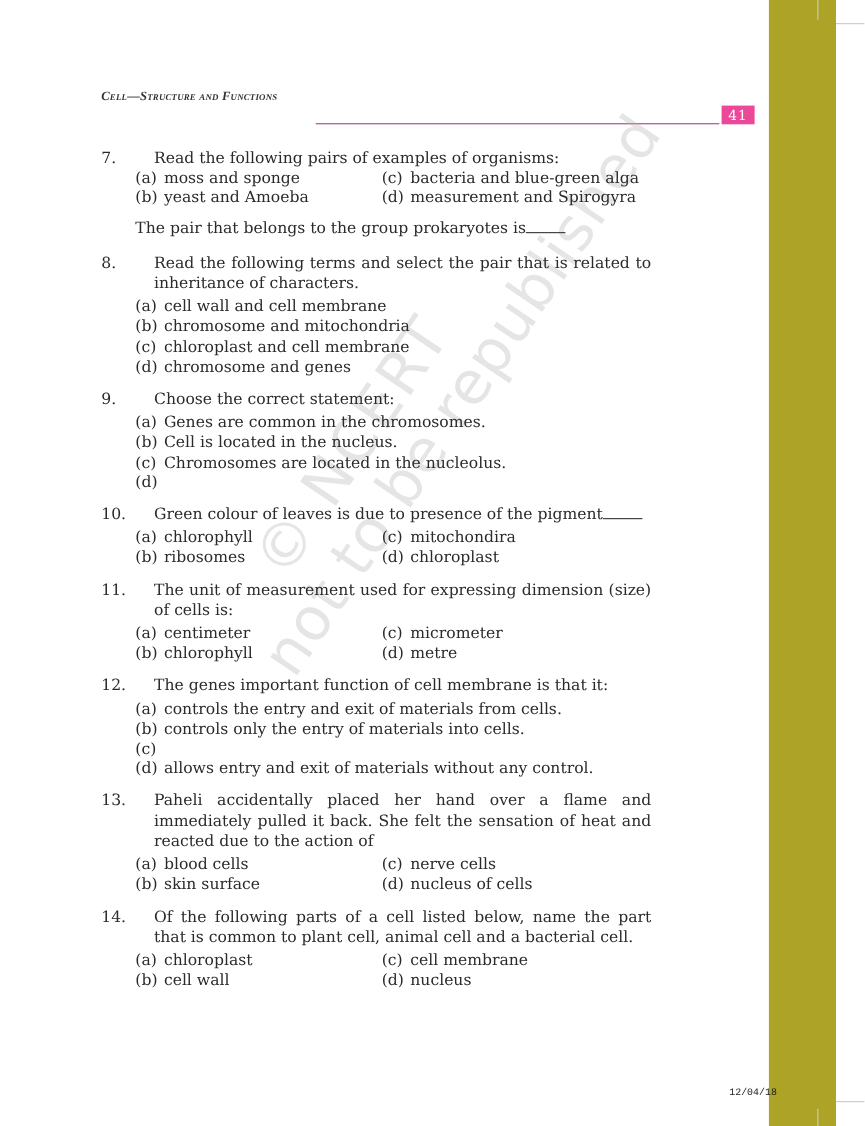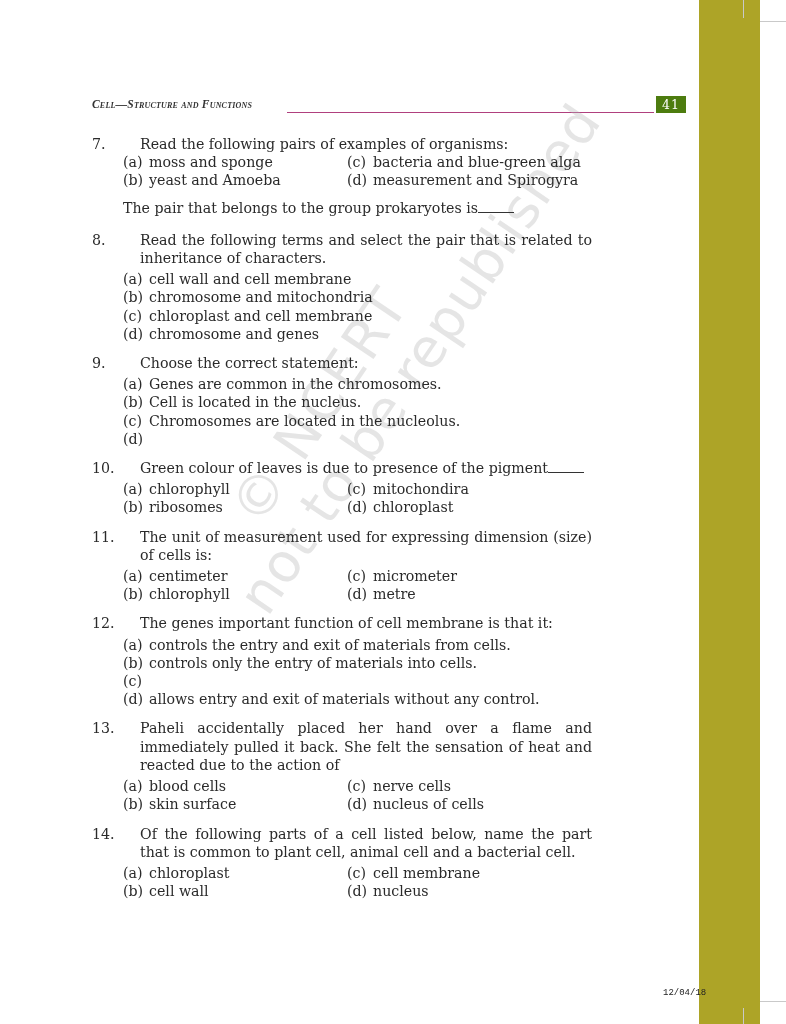--- a/index.html
+++ b/index.html
@@ -10,32 +10,32 @@
   }
   .side-band {
     position: absolute; left: 699px; top: 0; width: 61px; height: 1024px;
     background: #ada427;
   }
   .crop-mark { position: absolute; background: #c9c9c9; }
   .header {
     position: absolute; left: 92px; top: 96px; width: 594px; height: 18px;
   }
   .header-title {
-    position: absolute; left: 0; bottom: 4px;
+    position: absolute; left: 0; bottom: 20px;
     font-family: "Liberation Serif", serif; font-style: italic; font-weight: bold;
     font-size: 11.5px; letter-spacing: 0.2px; color: #333;
     font-variant: small-caps;
   }
   .header-rule {
     position: absolute; left: 195px; right: 32px; bottom: 1px; height: 1px;
     background: #b0407e;
   }
   .page-num {
     position: absolute; right: 0; top: 0; width: 30px; height: 17px;
-    background: #4d7c0f; color: #fff; text-align: center;
+    background: #ec4899; color: #fff; text-align: center;
     font-family: "DejaVu Serif", serif; font-size: 12.5px; line-height: 17px;
     letter-spacing: 1px;
   }
   .content { position: absolute; left: 92px; top: 135px; width: 500px; }
   .q { position: relative; font-size: 14.2px; line-height: 18.2px; }
   .q-num { position: absolute; left: 0; top: 0; }
   .q-text { margin-left: 48px; text-align: justify; }
   .opts { margin-left: 31px; }
   .opt { display: flex; }
   .opt-label { width: 26px; flex: none; }

